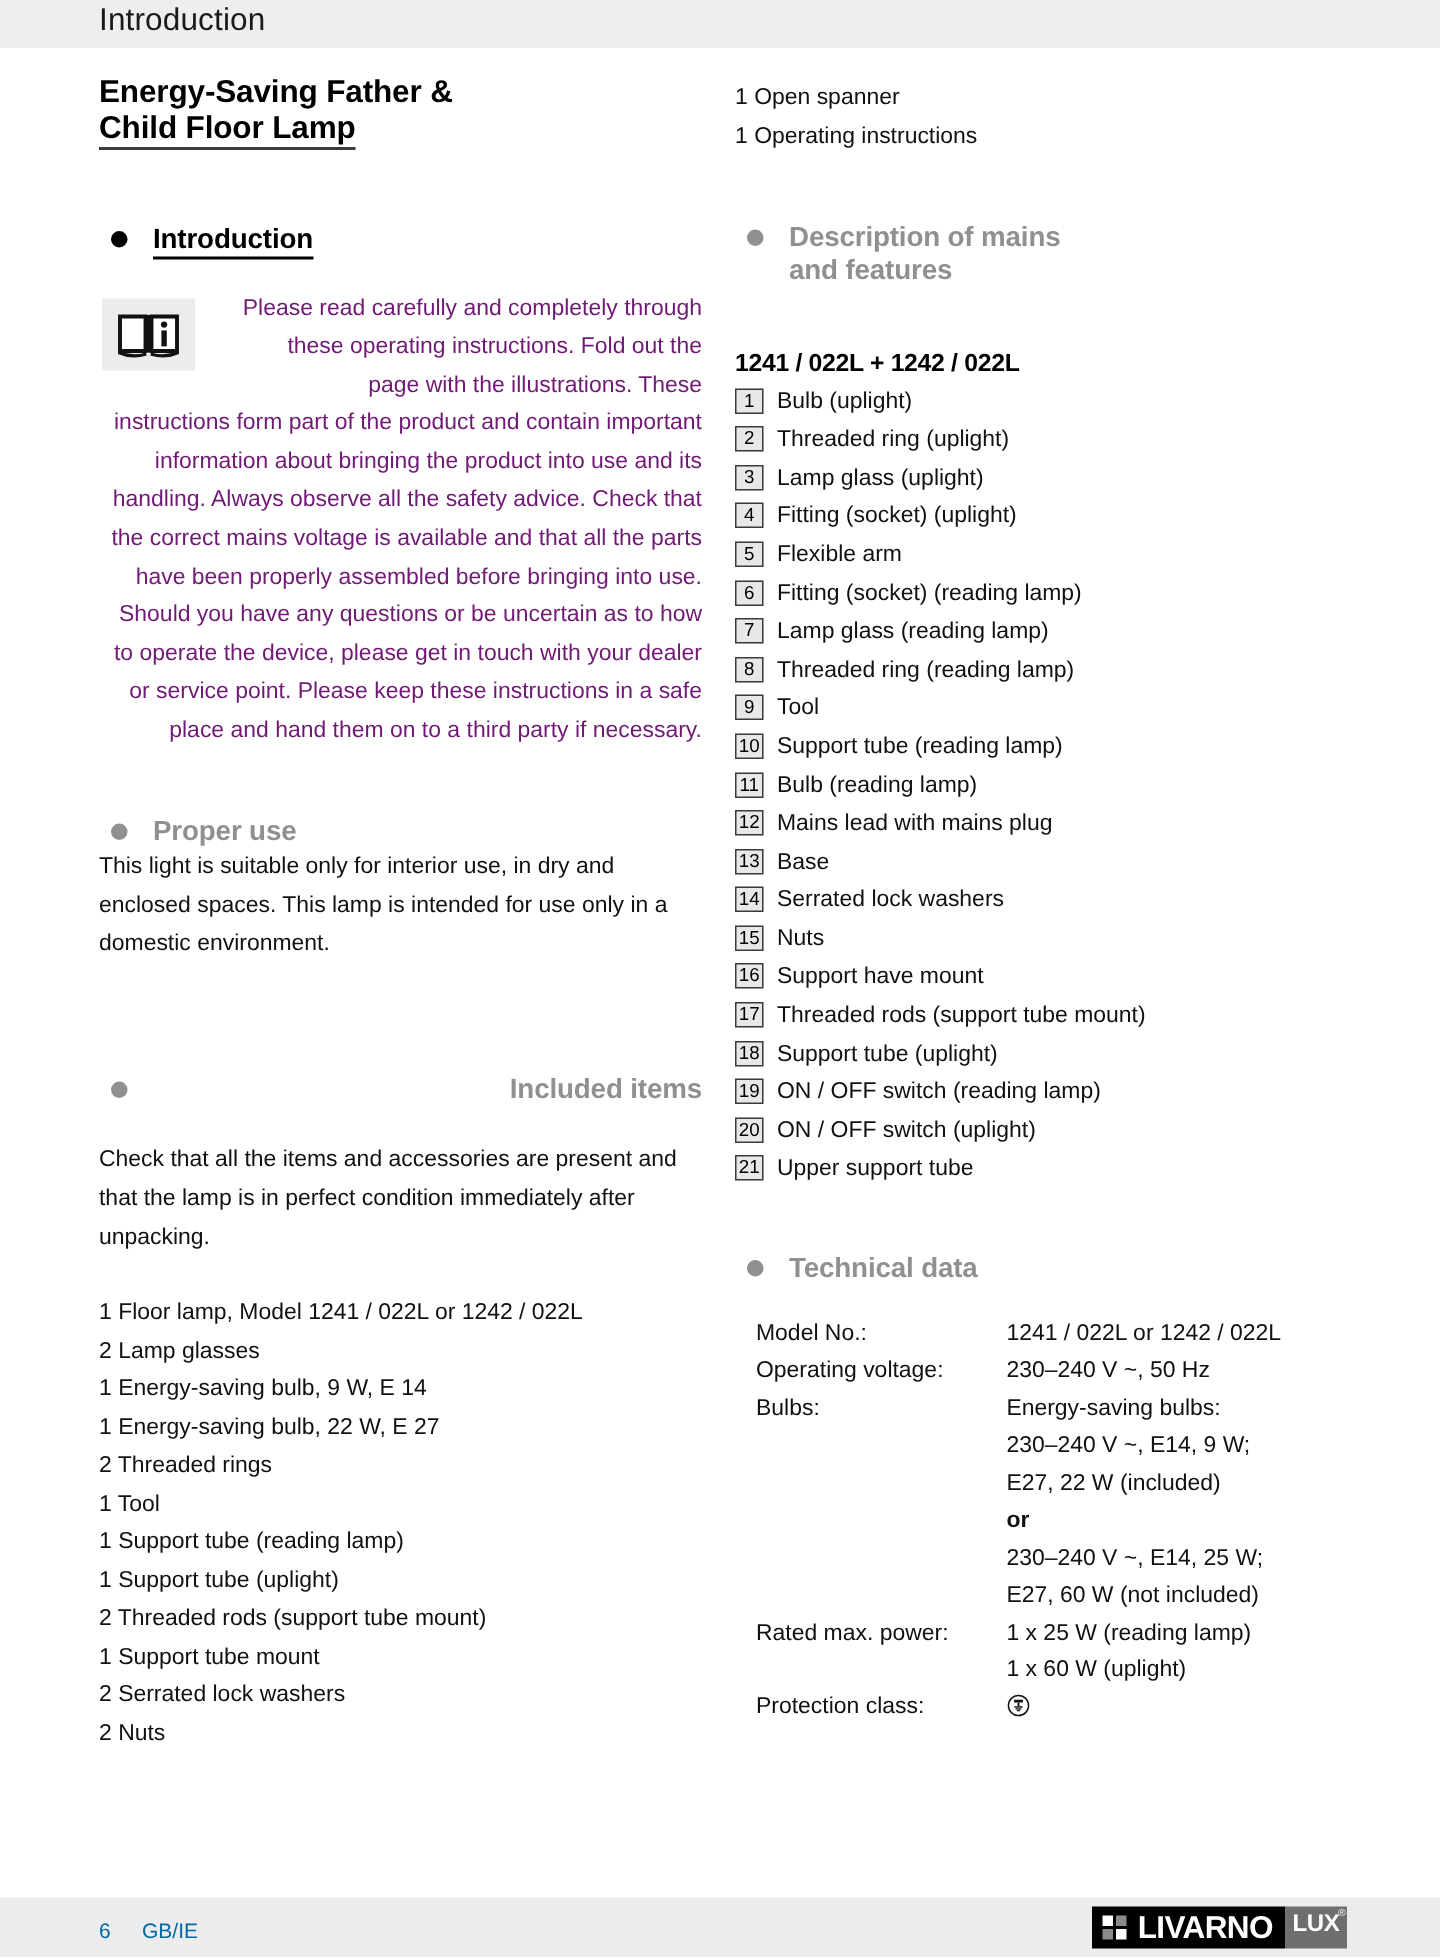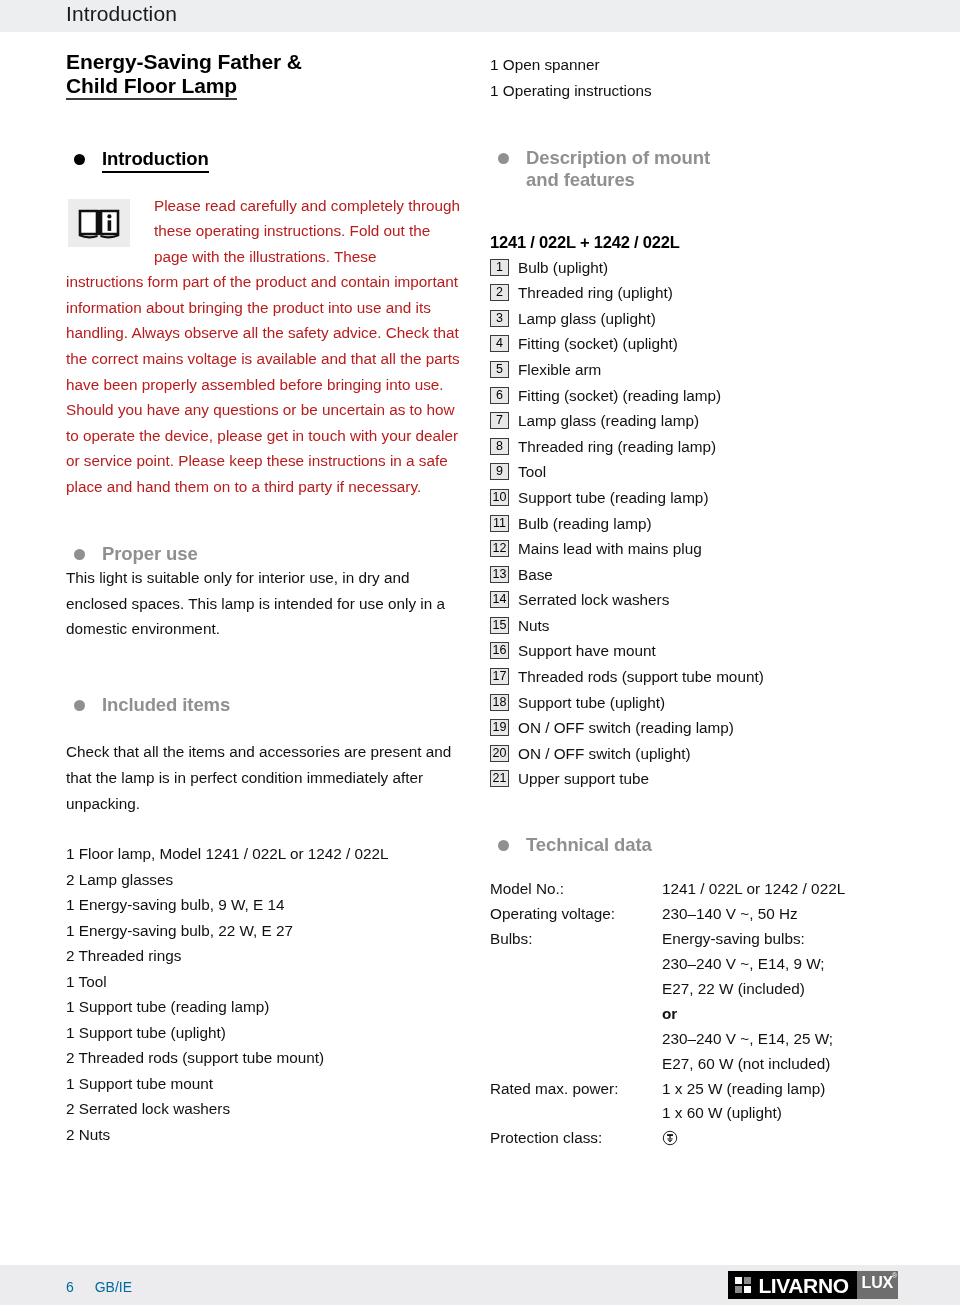--- a/index.html
+++ b/index.html
@@ -100,21 +100,22 @@
     left: 2px; top: 6px;
     width: 62px; height: 48px;
     background: #ececec;
     display: flex;
     align-items: center;
     justify-content: center;
   }
   .intro-text {
     font-size: 15.3px;
     line-height: 1.67;
-    color: #b91c1c;
+    color: #701a75;
+    text-align: right;
   }
   .intro-text .indent-run {
     display: block;
     padding-left: 88px;
   }
 
   
   ul.plain {
     list-style: none;
     font-size: 15.3px;
@@ -275,21 +276,21 @@
         <span>instructions form part of the product and contain important information about bringing the product into use and its handling. Always observe all the safety advice. Check that the correct mains voltage is available and that all the parts have been properly assembled before bringing into use. Should you have any questions or be uncertain as to how to operate the device, please get in touch with your dealer or service point. Please keep these instructions in a safe place and hand them on to a third party if necessary.</span>
       </div>
     </div>
 
     <h2 class="sec" style="margin-top:44px;">
       <span class="bullet"></span>
       <span>Proper use</span>
     </h2>
     <p class="body" style="">This light is suitable only for interior use, in dry and enclosed spaces. This lamp is intended for use only in a domestic environment.</p>
 
-    <h2 class="sec" style="margin-top:52px;">
+    <h2 class="sec" style="margin-top:73px;text-align:right;">
       <span class="bullet"></span>
       <span>Included items</span>
     </h2>
     <p class="body" style="margin-top:24px;">Check that all the items and accessories are present and that the lamp is in perfect condition immediately after unpacking.</p>
 
     <ul class="plain" style="margin-top:25px;">
         <li>1 Floor lamp, Model 1241 / 022L or 1242 / 022L</li>
         <li>2 Lamp glasses</li>
         <li>1 Energy-saving bulb, 9 W, E 14</li>
         <li>1 Energy-saving bulb, 22 W, E 27</li>
@@ -306,21 +307,21 @@
 
   <div class="col-right">
 
     <ul class="plain">
         <li>1 Open spanner</li>
         <li>1 Operating instructions</li>
       </ul>
 
     <h2 class="sec" style="margin-top:44px;">
       <span class="bullet"></span>
-      <span>Description of mount</span><br>
+      <span>Description of mains</span><br>
       <span>and features</span>
     </h2>
 
     <div class="parts-model" style="margin-top:42px;">1241 / 022L + 1242 / 022L</div>
 
     <ul class="parts">
         <li>
           <span class="num-box">1</span>
           <span>Bulb (uplight)</span>
         </li>
@@ -404,29 +405,29 @@
           <span class="num-box">21</span>
           <span>Upper support tube</span>
         </li>
       </ul>
 
     <h2 class="sec" style="margin-top:43px;">
       <span class="bullet"></span>
       <span>Technical data</span>
     </h2>
 
-    <table class="tech" style="margin-top:21px;">
+    <table class="tech" style="margin-top:21px;margin-left:14px;">
       <tbody>
           <tr>
             <td class="k">Model No.:</td>
             <td class="v">1241 / 022L or 1242 / 022L</td>
           </tr>
           <tr>
             <td class="k">Operating voltage:</td>
-            <td class="v">230–140 V ~, 50 Hz</td>
+            <td class="v">230–240 V ~, 50 Hz</td>
           </tr>
           <tr>
             <td class="k">Bulbs:</td>
             <td class="v">Energy-saving bulbs:</td>
           </tr>
           <tr>
             <td class="k"></td>
             <td class="v">230–240 V ~, E14, 9 W;</td>
           </tr>
           <tr>

